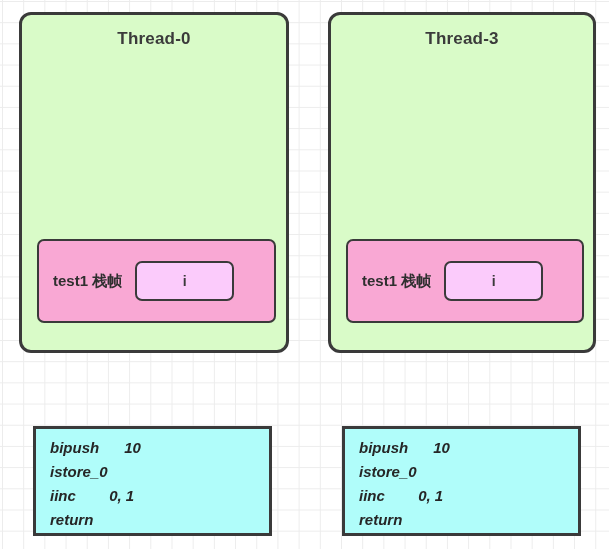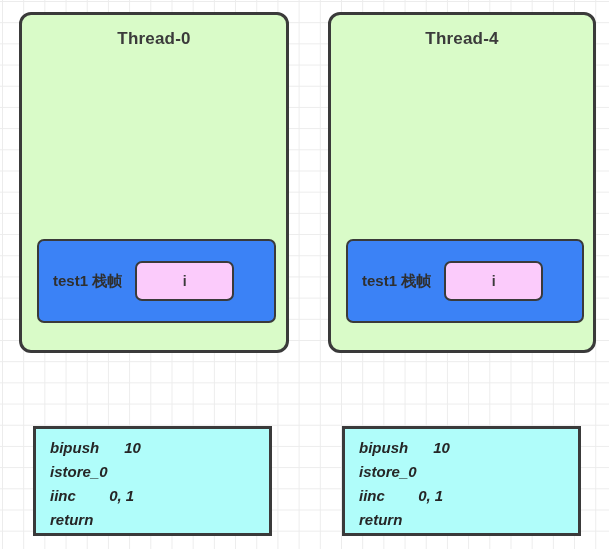--- a/index.html
+++ b/index.html
@@ -60,21 +60,21 @@
   }
 
   
   .stack-frame {
     position: absolute;
     box-sizing: border-box;
     left: 15px;
     top: 224px;
     width: 239px;
     height: 84px;
-    background-color: #3b82f6;
+    background-color: #f9a8d4;
     border: 2px solid #3a3a3a;
     border-radius: 7px;
     display: flex;
     align-items: center;
   }
   #thread-panel-1 .stack-frame {
     width: 238px;
   }
 
   .frame-label {
@@ -140,21 +140,21 @@
   <div id="thread-panel-0" class="thread-panel">
     <div class="thread-title">Thread-0</div>
 
     <div class="stack-frame">
       <span class="frame-label">test1 栈帧</span>
       <span class="var-slot">i</span>
     </div>
   </div>
 
   <div id="thread-panel-1" class="thread-panel">
-    <div class="thread-title">Thread-4</div>
+    <div class="thread-title">Thread-3</div>
 
     <div class="stack-frame">
       <span class="frame-label">test1 栈帧</span>
       <span class="var-slot">i</span>
     </div>
   </div>
 
   <div id="bytecode-box-0" class="bytecode-box">
     <div class="bytecode-line">bipush      10</div>
     <div class="bytecode-line">istore_0</div>

